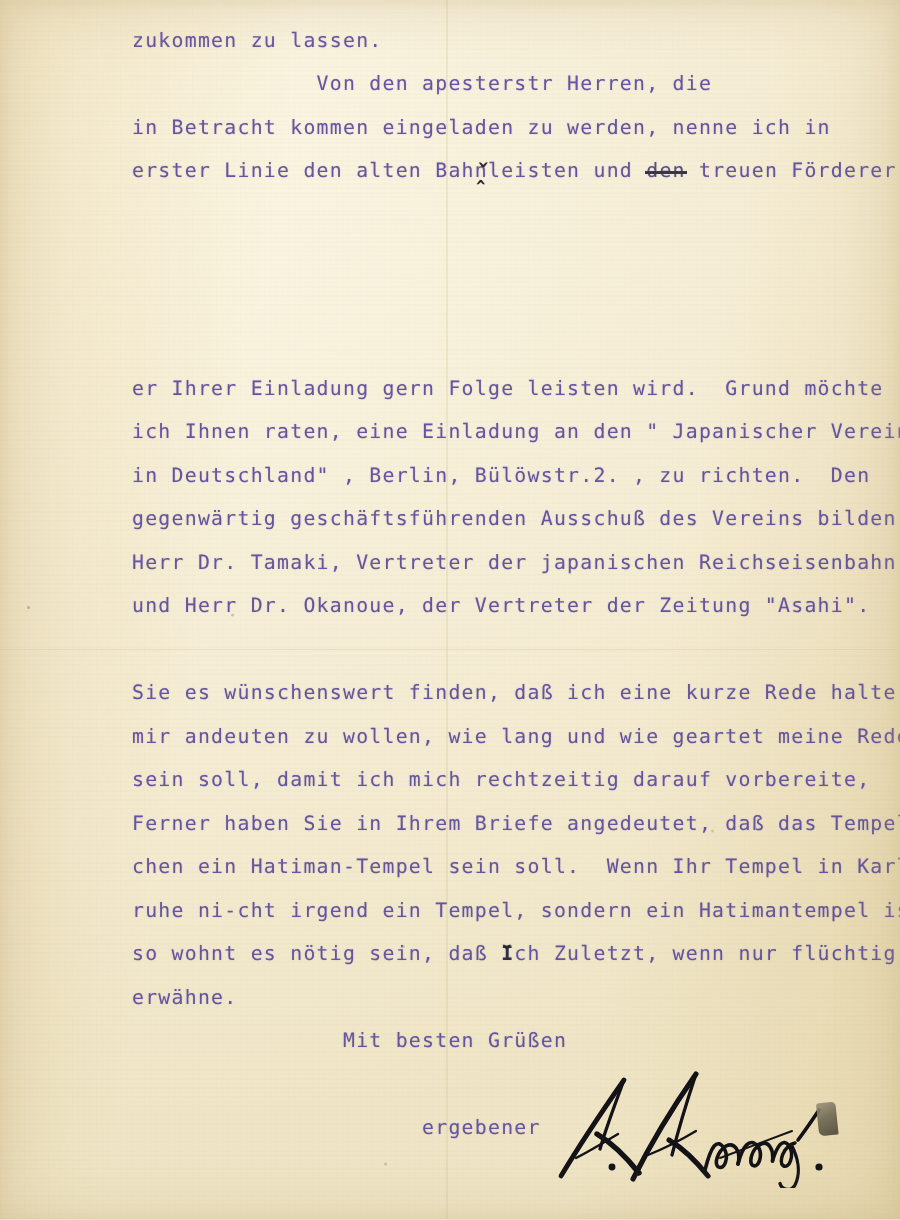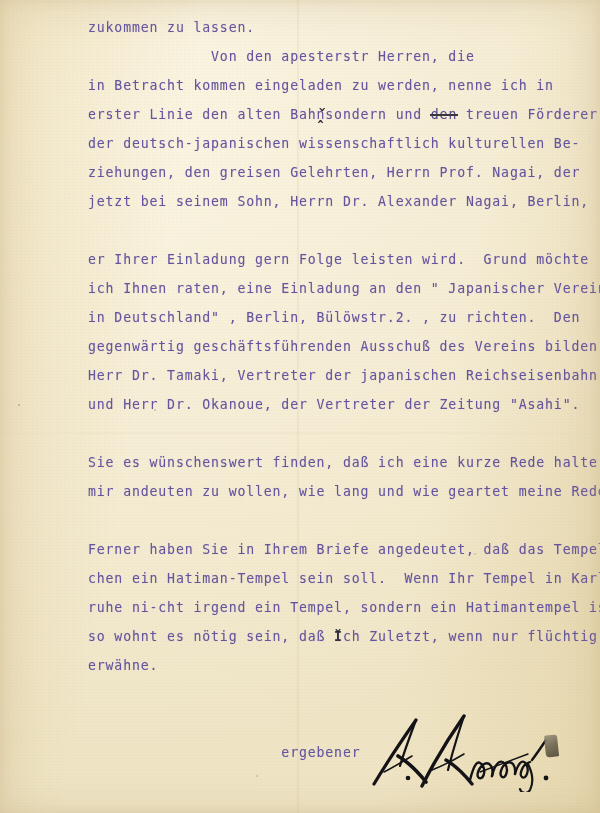--- a/index.html
+++ b/index.html
@@ -168,42 +168,41 @@
   <div class="speck" style="left:18px;top:404px;width:2px;height:2px;opacity:.5;"></div>
   <div class="speck" style="left:154px;top:409px;width:2px;height:2px;opacity:.4;"></div>
   <div class="speck" style="left:268px;top:630px;width:2px;height:2px;opacity:.35;"></div>
   <div class="speck" style="left:256px;top:775px;width:2px;height:2px;opacity:.35;"></div>
   <div class="speck" style="left:474px;top:553px;width:2px;height:2px;opacity:.3;"></div>
 
   <div class="typed" style="top:20px"><span class="line">zukommen zu lassen.</span></div>
   <div class="typed" style="top:49px"><span class="line">              Von den apesterstr Herren, die</span></div>
   <div class="typed" style="top:78px"><span class="line">in Betracht kommen eingeladen zu werden, nenne ich in</span></div>
 
-  <div class="typed" style="top:107px"><span class="line"><span>erster Linie den alten Bah</span><span class="ins-hat">n</span><span>sondern und </span><span class="strike">den</span><span> treuen Förderer</span></span></div>
-
-  <div class="typed" style="top:136px"><span class="line">der deutsch-japanischen wissenschaftlich kulturellen Be-</span></div>
-  <div class="typed" style="top:165px"><span class="line">ziehungen, den greisen Gelehrten, Herrn Prof. Nagai, der</span></div>
-  <div class="typed" style="top:194px"><span class="line">jetzt bei seinem Sohn, Herrn Dr. Alexander Nagai, Berlin,</span></div>
+  <div class="typed" style="top:107px"><span class="line"><span>erster Linie den alten Bah</span><span class="ins-hat">n</span><span>leisten und </span><span class="strike">den</span><span> treuen Förderer</span></span></div>
+
 
 
   <div class="typed" style="top:252px"><span class="line">er Ihrer Einladung gern Folge leisten wird.  Grund möchte</span></div>
   <div class="typed" style="top:281px"><span class="line">ich Ihnen raten, eine Einladung an den " Japanischer Verein</span></div>
   <div class="typed" style="top:310px"><span class="line">in Deutschland" , Berlin, Bülöwstr.2. , zu richten.  Den</span></div>
   <div class="typed" style="top:339px"><span class="line">gegenwärtig geschäftsführenden Ausschuß des Vereins bilden:</span></div>
   <div class="typed" style="top:397px"><span class="line">und Herr Dr. Okanoue, der Vertreter der Zeitung "Asahi".</span></div>
   <div class="typed" style="top:368px"><span class="line">Herr Dr. Tamaki, Vertreter der japanischen Reichseisenbahn</span></div>
   <div class="typed faint" style="top:455px"><span class="line">Sie es wünschenswert finden, daß ich eine kurze Rede halte,</span></div>
   <div class="typed" style="top:484px"><span class="line">mir andeuten zu wollen, wie lang und wie geartet meine Rede</span></div>
+  <div class="typed" style="top:513px"><span class="line">sein soll, damit ich mich rechtzeitig darauf vorbereite,</span></div>
   <div class="typed" style="top:542px"><span class="line">Ferner haben Sie in Ihrem Briefe angedeutet, daß das Tempel-</span></div>
   <div class="typed" style="top:571px"><span class="line">chen ein Hatiman-Tempel sein soll.  Wenn Ihr Tempel in Karls</span></div>
   <div class="typed" style="top:600px"><span class="line">ruhe ni-cht irgend ein Tempel, sondern ein Hatimantempel ist</span></div>
 
   <div class="typed" style="top:629px"><span class="line"><span>so wohnt es nötig sein, daß </span><span class="ins-cap">I</span><span>ch Zuletzt, wenn nur flüchtig,</span></span></div>
 
   <div class="typed" style="top:658px"><span class="line">erwähne.</span></div>
+  <div class="typed" style="top:687px"><span class="line">                Mit besten Grüßen</span></div>
   <div class="typed" style="top:745px"><span class="line">                      ergebener</span></div>
 
   <svg id="signature" viewBox="0 0 200 86" aria-hidden="true">
     <g fill="none" stroke="#131317" stroke-linecap="round" stroke-linejoin="round">
       <path d="M14 78 C26 58, 42 34, 56 14" stroke-width="3.2"></path>
       <path d="M56 14 C50 30, 44 46, 40 60" stroke-width="2.2"></path>
       <path d="M38 50 C48 56, 58 66, 66 76" stroke-width="3.6"></path>
       <path d="M24 66 C32 62, 42 56, 52 50" stroke-width="1.6"></path>
       <circle cx="48" cy="72" r="2.3" fill="#131317" stroke="none"></circle>
       <path d="M62 80 C74 56, 90 30, 104 10" stroke-width="3.4"></path>

